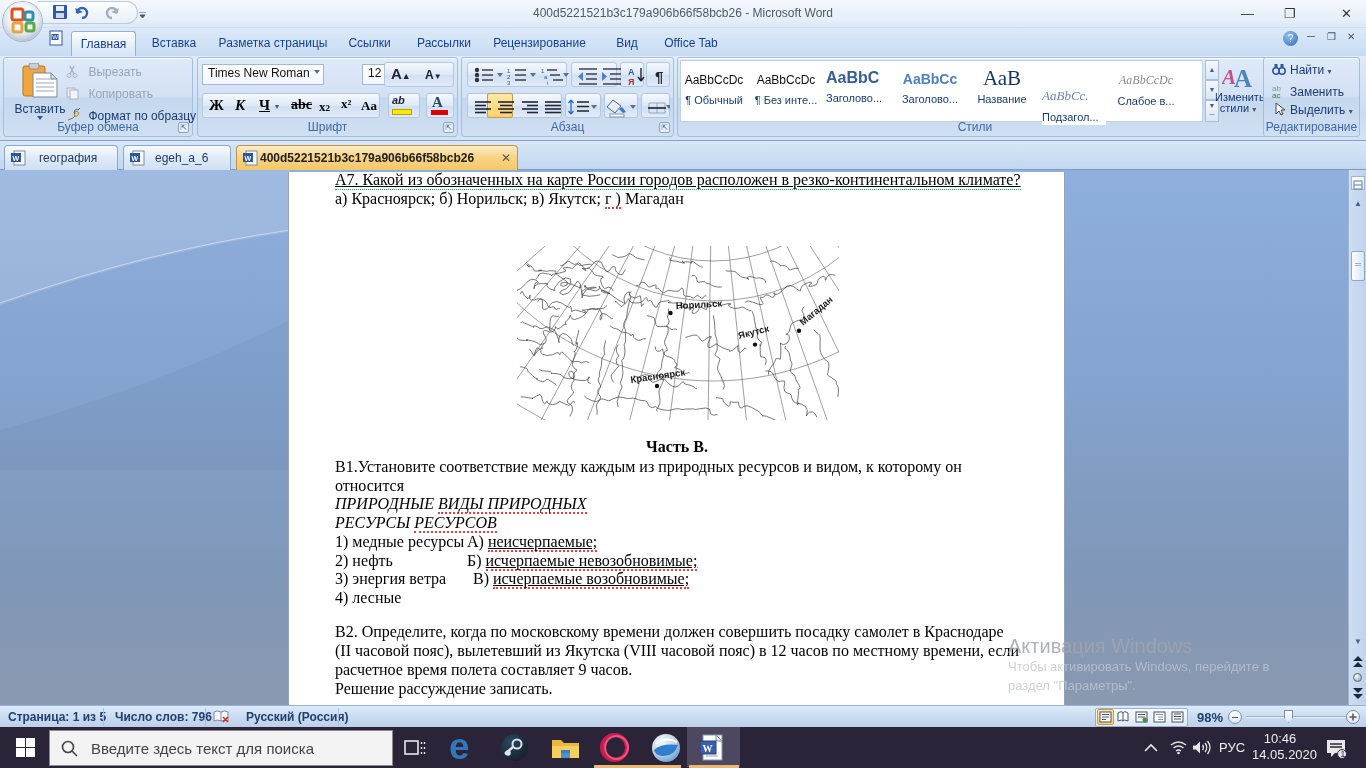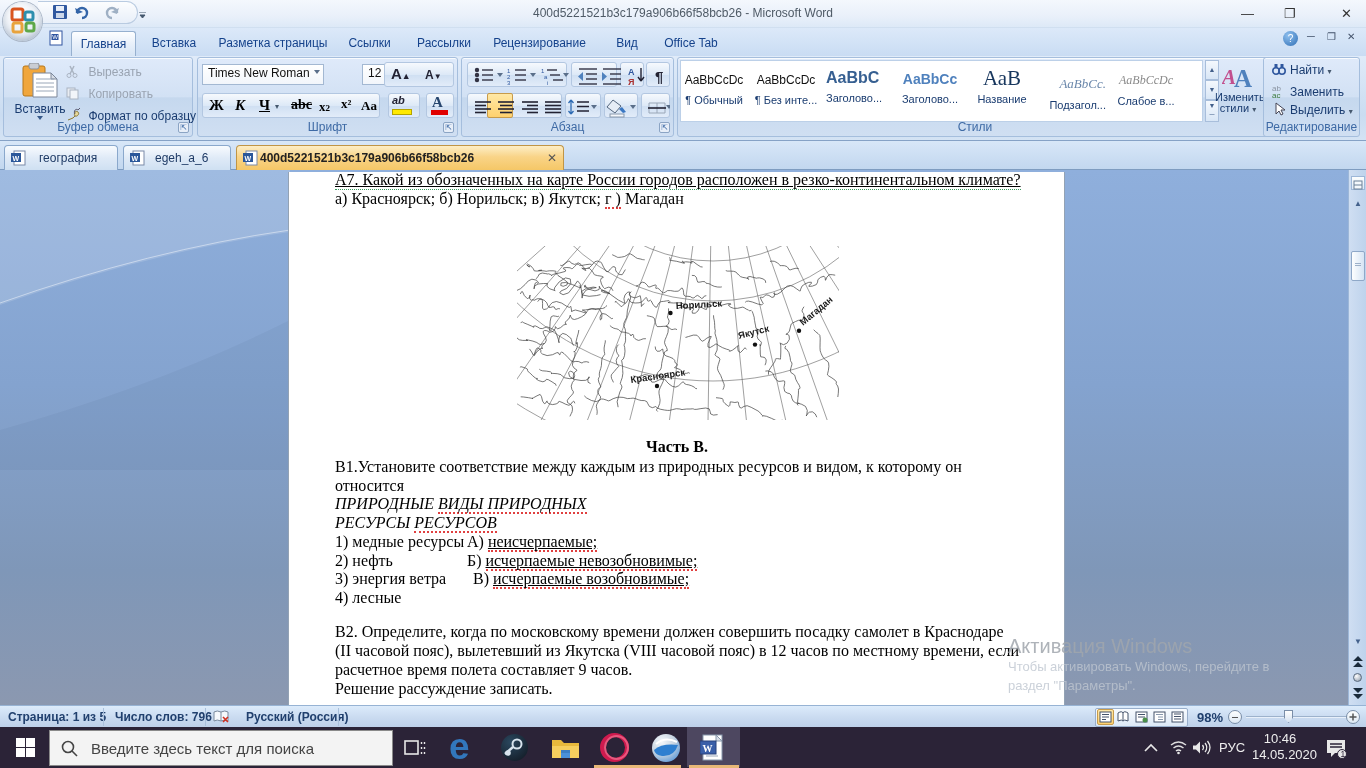--- a/index.html
+++ b/index.html
@@ -316,21 +316,21 @@
           <div style="font-size:11px;color:#1a3c70;margin-top:5px;">Заголово...</div>
         </div>
    <div class="abs" style="left:220px;top:6px;width:64px;height:45px;background:#fff;text-align:center;">
           <div style="font-size:14px;font-weight:bold;color:#4f81bd;margin-top:7px;">AaBbCc</div>
           <div style="font-size:11px;color:#1a3c70;margin-top:6px;">Заголово...</div>
         </div>
    <div class="abs" style="left:292px;top:6px;width:64px;height:45px;background:#fff;text-align:center;">
           <div style="font-size:21px;color:#17365d;margin-top:2px;font-family:'Liberation Serif';">АаВ</div>
           <div style="font-size:11px;color:#1a3c70;margin-top:2px;">Название</div>
         </div>
-   <div class="abs" style="left:364px;top:10px;width:64px;height:45px;background:#fff;text-align:right;">
+   <div class="abs" style="left:364px;top:22px;width:64px;height:45px;background:#fff;text-align:left;">
           <div style="font-size:13px;font-style:italic;color:#6a87ab;margin-top:8px;font-family:'Liberation Serif';">AaBbCc.</div>
           <div style="font-size:11px;color:#1a3c70;margin-top:7px;">Подзагол...</div>
         </div>
    <div class="abs" style="left:436px;top:6px;width:64px;height:45px;background:#fff;text-align:center;">
           <div style="font-size:12px;font-style:italic;color:#8a8a8a;margin-top:9px;font-family:'Liberation Serif';">AaBbCcDc</div>
           <div style="font-size:11px;color:#1a3c70;margin-top:7px;">Слабое в...</div>
         </div>
   </div>
   <div class="abs" style="left:527px;top:2px;width:14px;height:62px;">
     <div style="position:absolute;top:0;width:14px;height:20px;border:1px solid #a8bedb;background:linear-gradient(#f4f8fd,#d8e6f6);font-size:7px;text-align:center;color:#44618c;line-height:18px;">▲</div>
@@ -385,21 +385,21 @@
     <span style="position:absolute;left:34px;top:5px;">география</span>
 </div>
 <div class="dtab" style="left:123px;width:108px;">
     <svg class="dticon" width="15" height="16">
       <rect x="3" y="1" width="11" height="14" fill="#fff" stroke="#7a8aa8"></rect>
       <rect x="0" y="3" width="10" height="9" fill="#2b579a"></rect>
       <text x="1.5" y="10.5" font-size="7" font-weight="bold" fill="#fff" font-family="Liberation Sans">W</text>
     </svg>
     <span style="position:absolute;left:31px;top:5px;">egeh_a_6</span>
 </div>
-<div class="dtab active" style="left:236px;width:328px;">
+<div class="dtab active" style="left:236px;width:282px;">
     <svg class="dticon" width="15" height="16">
       <rect x="3" y="1" width="11" height="14" fill="#fff" stroke="#7a8aa8"></rect>
       <rect x="0" y="3" width="10" height="9" fill="#2b579a"></rect>
       <text x="1.5" y="10.5" font-size="7" font-weight="bold" fill="#fff" font-family="Liberation Sans">W</text>
     </svg>
     <span style="position:absolute;left:23px;top:5px;">400d5221521b3c179a906b66f58bcb26</span>
   <span style="position:absolute;right:6px;top:5px;font-weight:normal;color:#555;">✕</span>
 </div>
 
 <div class="abs" id="docarea">

